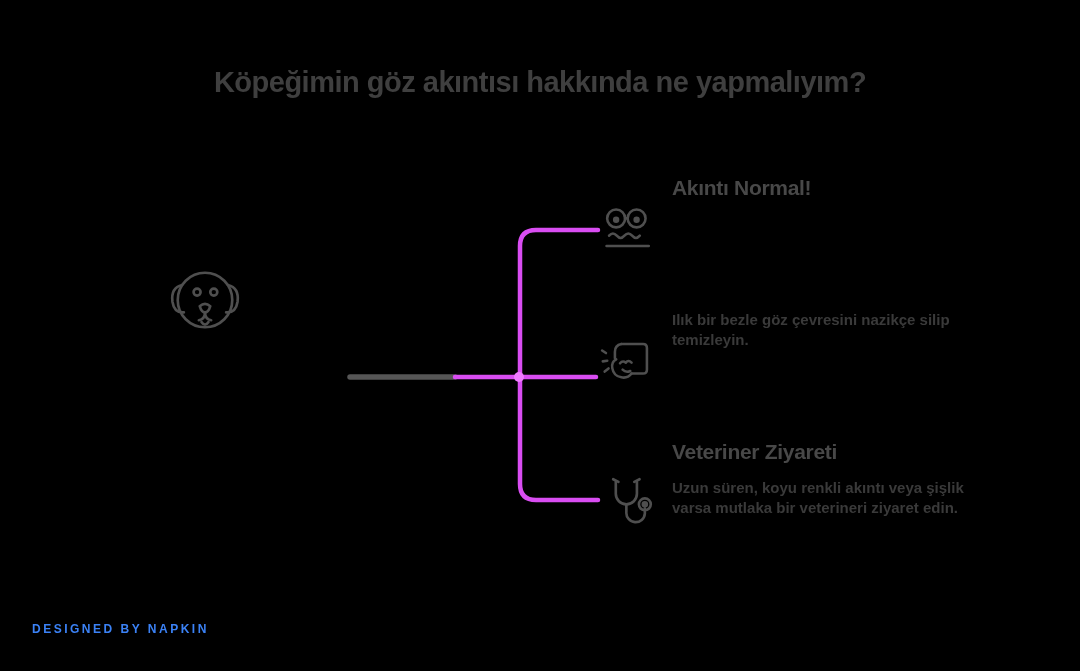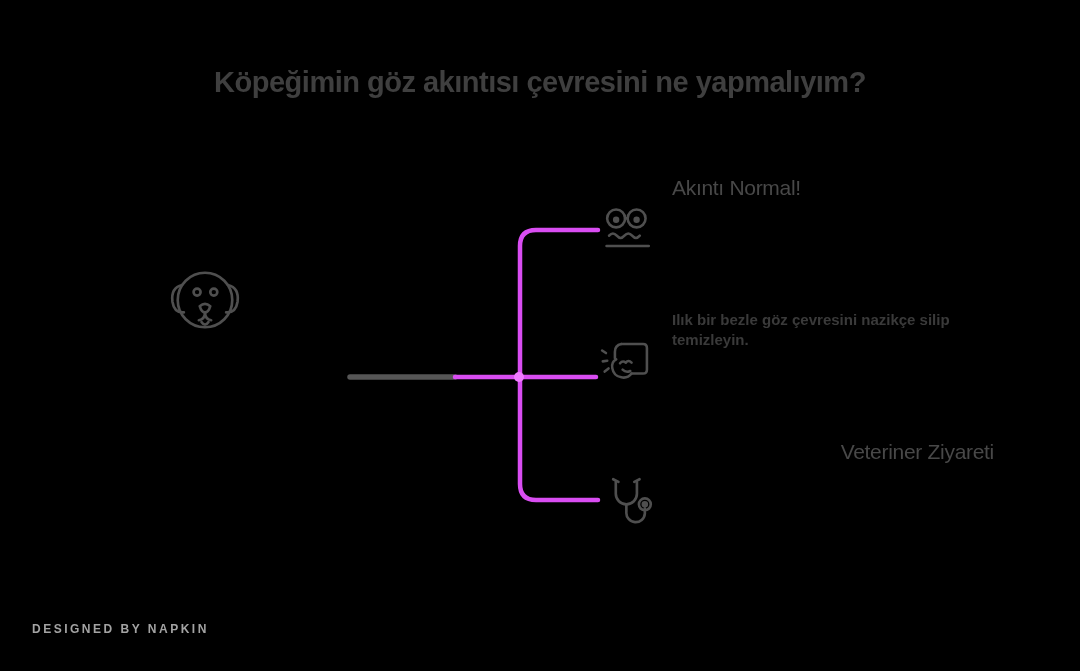--- a/index.html
+++ b/index.html
@@ -20,56 +20,56 @@
     color:#3f3f3f;
   }
   svg.overlay{position:absolute;top:0;left:0;}
   .branch{
     position:absolute;
     left:672px;
     width:322px;
   }
   .branch-heading{
     font-size:21px;
-    font-weight:400;
+    font-weight:700;
     color:#484848;
     margin:0 0 14px 0;
     letter-spacing:-0.3px;
   }
   .branch-body{
     font-size:15px;
     line-height:20px;
     color:#3a3a3a;
     font-weight:600;
     margin:0;
   }
   #branch-1{top:176px;}
   #branch-2{top:310px;}
-  #branch-3{top:440px;text-align:right;}
+  #branch-3{top:440px;}
   .node-icon{position:absolute;}
   #root-icon{top:256px;left:160px;}
   #icon-1{top:196px;left:594px;}
   #icon-2{top:330px;left:596px;}
   #icon-3{top:470px;left:596px;}
   .watermark{
     position:absolute;
     top:622px;left:32px;
     font-size:12px;
     font-weight:700;
     letter-spacing:2.5px;
-    color:#a3a3a3;
+    color:#3b82f6;
     text-transform:uppercase;
   }
 </style>
 </head>
 <body>
 
 <div id="canvas">
 
-  <div class="title">Köpeğimin göz akıntısı çevresini ne yapmalıyım?</div>
+  <div class="title">Köpeğimin göz akıntısı hakkında ne yapmalıyım?</div>
 
   <svg class="overlay" width="1080" height="671" viewBox="0 0 1080 671">
     <path d="M350,377 H455" stroke="#565656" stroke-width="5.5" fill="none" stroke-linecap="round"></path>
     <g stroke="#d94df2" stroke-width="4.5" fill="none" stroke-linecap="round">
       <path d="M455,377 H518"></path>
       <path d="M520,374 V246 Q520,230 536,230 H598"></path>
       <path d="M520,377 H596"></path>
       <path d="M520,380 V484 Q520,500 536,500 H598"></path>
     </g>
     <circle cx="519" cy="377" r="5" fill="#ef7bff"></circle>
@@ -125,17 +125,18 @@
   <div class="branch" id="branch-1">
     <p class="branch-heading">Akıntı Normal!</p>
   </div>
 
   <div class="branch" id="branch-2">
     <p class="branch-body">Ilık bir bezle göz çevresini nazikçe silip temizleyin.</p>
   </div>
 
   <div class="branch" id="branch-3">
     <p class="branch-heading">Veteriner Ziyareti</p>
+    <p class="branch-body">Uzun süren, koyu renkli akıntı veya şişlik varsa mutlaka bir veterineri ziyaret edin.</p>
   </div>
 
   <div class="watermark">Designed by Napkin</div>
 
 </div>
 
 </body></html>

